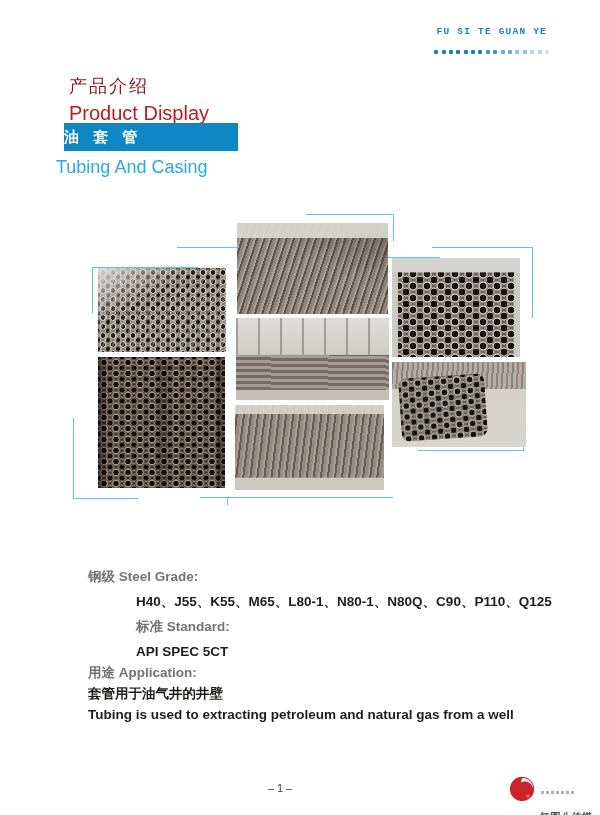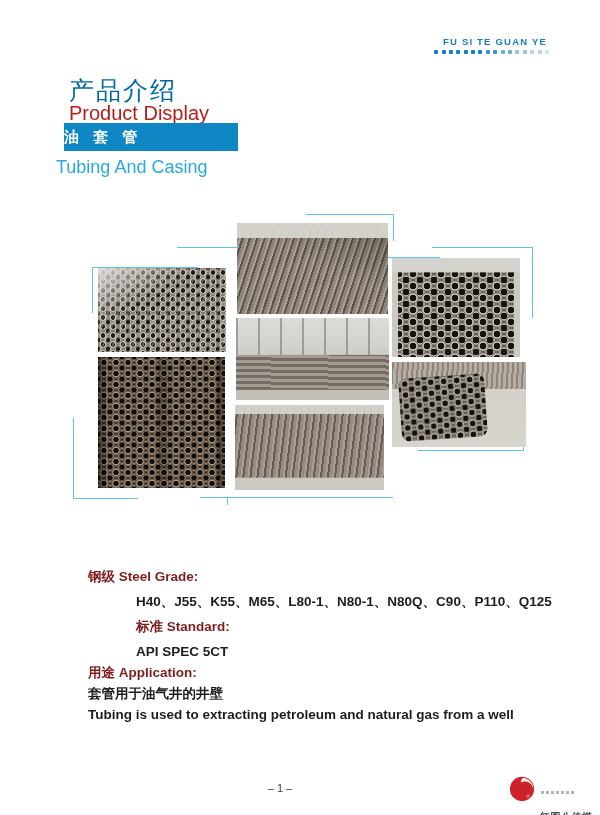--- a/index.html
+++ b/index.html
@@ -2,32 +2,32 @@
 <html><head>
 <meta charset="utf-8">
 <style>
   html,body{margin:0;padding:0;background:#e9e9e9;}
   .page{
     position:relative;width:600px;height:815px;margin:0 auto;background:#ffffff;
     font-family:"Liberation Sans", sans-serif;overflow:hidden;
   }
   
   .brand{
-    position:absolute;top:36px;right:53px;text-align:right;
-    color:#1581c5;font-size:9.5px;font-weight:bold;letter-spacing:1.2px;
+    position:absolute;top:26px;right:53px;text-align:right;
+    color:#1581c5;font-size:9.5px;font-weight:bold;letter-spacing:1.2px;font-family:Liberation Mono, monospace;
   }
   .dots{position:absolute;top:40px;right:51px;white-space:nowrap;}
   .dots i{display:inline-block;width:4px;height:4px;margin-left:3.4px;background:#1581c5;border-radius:1px;}
   .dots i:nth-child(n+8){opacity:.85}
   .dots i:nth-child(n+10){opacity:.65}
   .dots i:nth-child(n+12){opacity:.48}
   .dots i:nth-child(n+14){opacity:.32}
   .dots i:nth-child(n+16){opacity:.2}
   
-  .title-zh{position:absolute;left:69px;top:74px;font-size:25px;color:#0369a1;letter-spacing:2px;font-weight:500;}
+  .title-zh{position:absolute;left:69px;top:74px;font-size:18px;color:#7f1d1d;letter-spacing:2px;font-weight:500;}
   .title-en{position:absolute;left:69px;top:102px;font-size:20px;color:#b91c1c;font-weight:500;}
   .banner{
     position:absolute;left:64px;top:123px;width:174px;height:28px;background:#0e87c4;
     color:#ffffff;font-size:15px;font-weight:bold;letter-spacing:5px;line-height:28px;padding-left:0;box-sizing:border-box;
   }
   .subtitle{position:absolute;left:56px;top:157px;font-size:18px;color:#29a9e0;}
   
   .collage{position:absolute;left:70px;top:208px;width:472px;height:300px;}
   .ph{position:absolute;}
   .frame{position:absolute;border:0 solid #3db4e8;opacity:.8;}
@@ -108,21 +108,21 @@
     background-image:
       radial-gradient(circle at 6.5px 5.5px, #15110d 2.7px, #d8d2ca 3.3px, #6e665d 5px, rgba(0,0,0,0) 5.6px),
       radial-gradient(circle at 6.5px 5.5px, #15110d 2.7px, #cfc9c1 3.3px, #655d54 5px, rgba(0,0,0,0) 5.6px);
     background-size:13px 11px,13px 11px;
     background-position:0 0,6.5px 5.5px;
   }
   
   .details{position:absolute;left:88px;top:566px;width:470px;color:#1d1d1b;font-size:13.5px;font-weight:bold;}
   .details p{margin:0;line-height:21px;}
   .details p.sp{margin-top:4px;padding-left:48px;}
-  .lbl{color:#7f1d1d;}
+  .lbl{color:#737373;}
   
   .pageno{position:absolute;left:0;top:782px;width:560px;text-align:center;font-size:11px;color:#3a3a3a;}
   .logo{position:absolute;left:508px;top:774px;width:84px;height:32px;}
   .logo svg{position:absolute;left:0;top:1px;}
   .logo-text{position:absolute;left:32px;top:6px;font-size:10px;font-weight:bold;color:#4a4a4a;letter-spacing:.5px;white-space:nowrap;margin-top:30px;}
   .logo-sub{position:absolute;left:33px;top:17px;width:34px;height:3px;
     background:repeating-linear-gradient(90deg,#b4b4b4 0 3px,rgba(0,0,0,0) 3px 5px);}
 </style>
 </head>
 <body>

